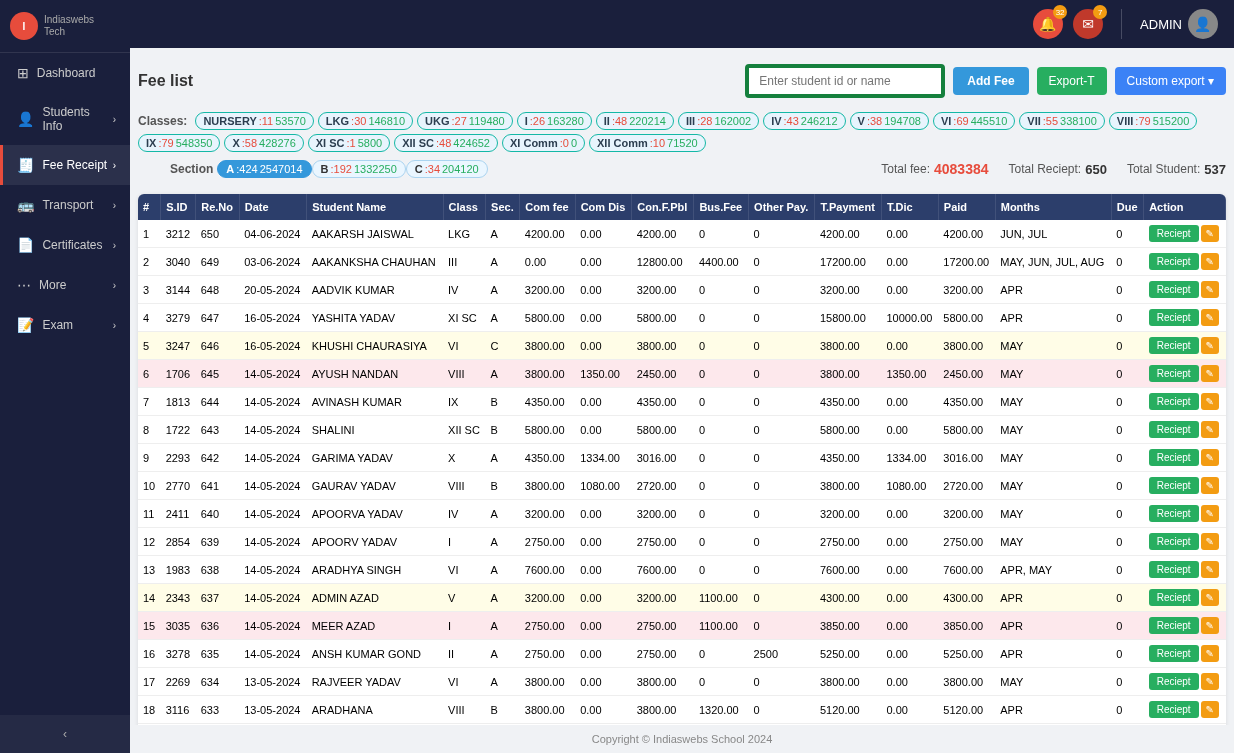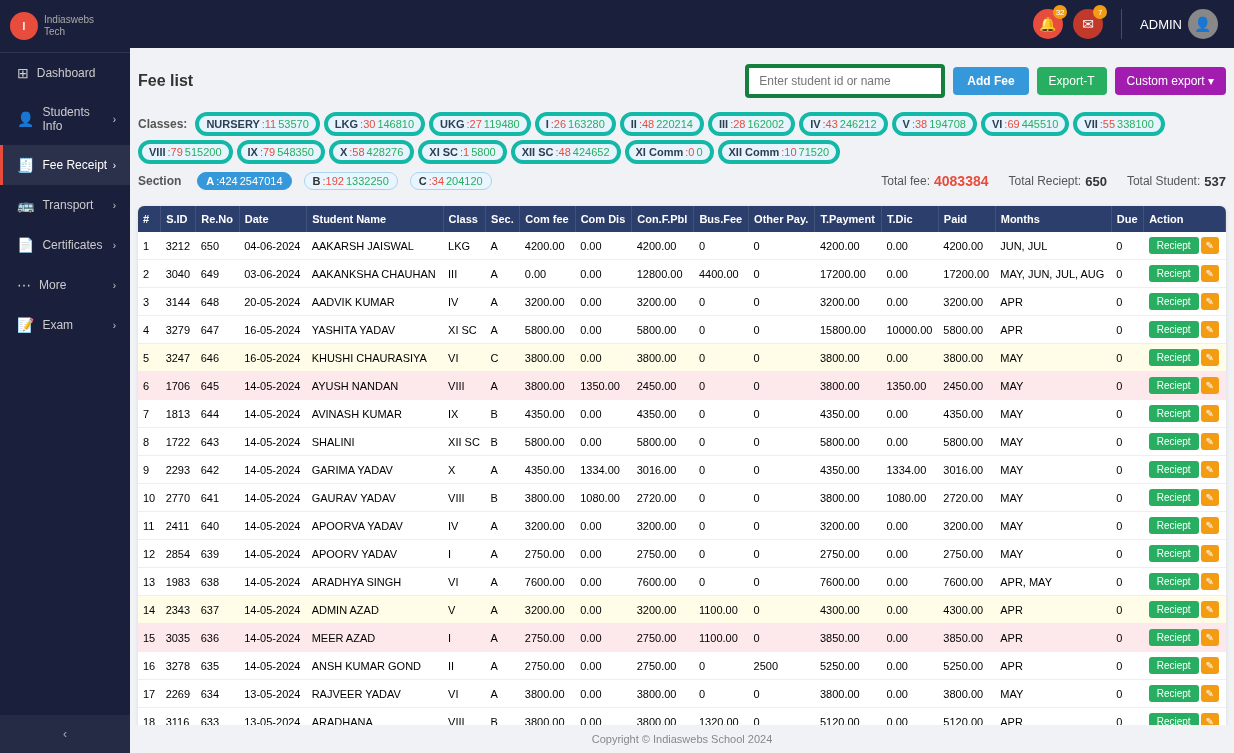--- a/index.html
+++ b/index.html
@@ -94,43 +94,43 @@
     }
     .btn-add-fee {
       background: #3498db; color: #fff; border: none; border-radius: 4px;
       padding: 7px 14px; font-size: 12px; cursor: pointer; font-weight: bold;
     }
     .btn-export {
       background: #27ae60; color: #fff; border: none; border-radius: 4px;
       padding: 7px 12px; font-size: 12px; cursor: pointer;
     }
     .btn-custom-export {
-      background: #a21caf; color: #fff; border: none; border-radius: 4px;
+      background: #3b82f6; color: #fff; border: none; border-radius: 4px;
       padding: 7px 12px; font-size: 12px; cursor: pointer;
     }
 
     
     .classes-row {
       display: flex; flex-wrap: wrap; align-items: center; gap: 4px;
       margin-bottom: 8px; font-size: 12px; color: #333;
     }
     .class-badge {
       display: inline-flex; align-items: center; gap: 2px;
-      background: #e8f4fd; border: 4px solid #14b8a6; border-radius: 12px;
+      background: #e8f4fd; border: 1px solid #14b8a6; border-radius: 12px;
       padding: 2px 7px; font-size: 11px; cursor: pointer;
     }
     .class-badge .cls-name { color: #2c3e50; font-weight: bold; }
     .class-badge .cls-count { color: #e74c3c; font-size: 11px; }
     .class-badge .cls-total { color: #27ae60; }
     .classes-label { font-weight: bold; color: #555; margin-right: 4px; }
 
     
     .section-row {
-      display: flex; flex-wrap: wrap; align-items: center; gap: 12px;
-      margin-bottom: 8px; font-size: 12px; color: #333;
+      display: flex; flex-wrap: wrap; align-items: center; gap: 0;
+      margin-bottom: 8px; font-size: 12px; color: #333; margin-left: 32px;
     }
     .section-badge {
       display: inline-flex; align-items: center; gap: 2px;
       background: #eaf6ff; border: 1px solid #aad4f0; border-radius: 12px;
       padding: 2px 8px; font-size: 11px; cursor: pointer;
     }
     .section-badge.active { background: #3498db; color: #fff; border-color: #3498db; }
     .section-badge.active .sec-count, .section-badge.active .sec-total { color: #fff; }
     .sec-letter { font-weight: bold; }
     .sec-count { color: #e74c3c; }

